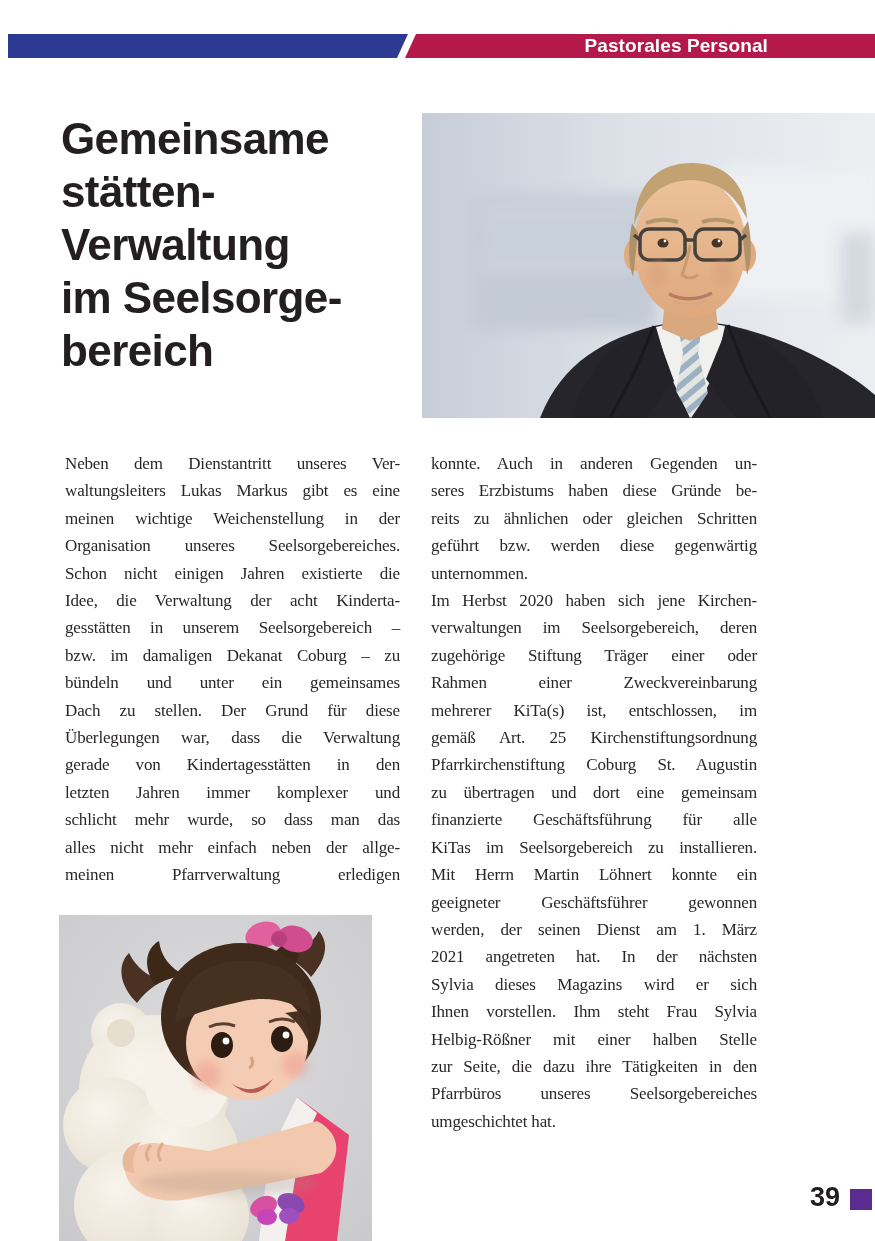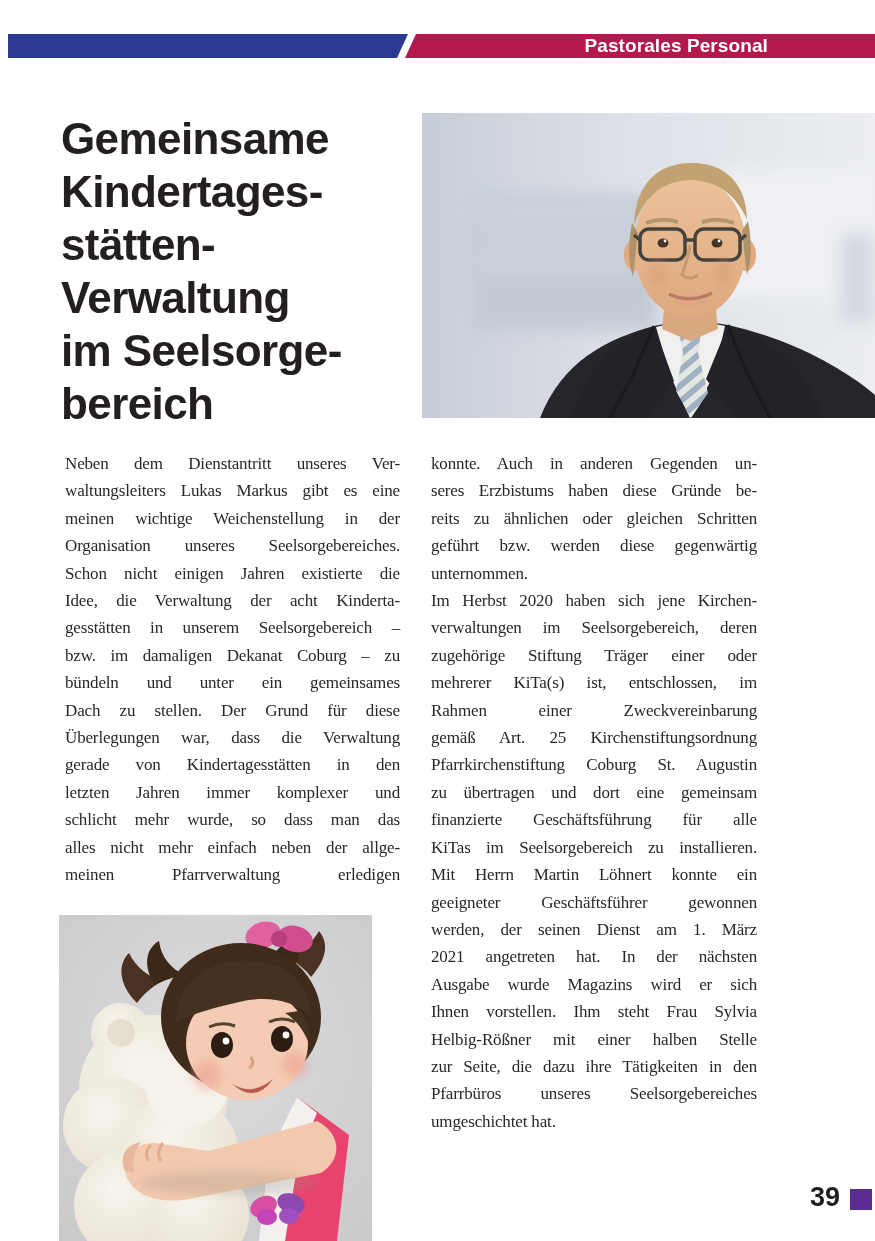--- a/index.html
+++ b/index.html
@@ -66,21 +66,20 @@
 <body>
 
 <div class="header-bar">
   <div class="header-blue"></div>
   <div class="header-red"></div>
   <div class="header-label">Pastorales Personal</div>
 </div>
 
 <h1 class="article-title" style="margin:4px;">
     <span class="title-line">Gemeinsame</span>
-    <span class="title-line">Kindertages-</span>
     <span class="title-line">stätten-</span>
     <span class="title-line">Verwaltung</span>
     <span class="title-line">im Seelsorge-</span>
     <span class="title-line">bereich</span>
   </h1>
 
 <div class="photo photo-portrait">
   <svg viewBox="0 0 453 305" preserveAspectRatio="none">
     <defs>
       <linearGradient id="pbg" x1="0" y1="0" x2="1" y2="0">
@@ -186,32 +185,32 @@
 
 <div class="col col-right">
     <div class="jline">konnte. Auch in anderen Gegenden un-</div>
     <div class="jline">seres Erzbistums haben diese Gründe be-</div>
     <div class="jline">reits zu ähnlichen oder gleichen Schritten</div>
     <div class="jline">geführt bzw. werden diese gegenwärtig</div>
     <div class="jline jline-end">unternommen.</div>
     <div class="jline">Im Herbst 2020 haben sich jene Kirchen-</div>
     <div class="jline">verwaltungen im Seelsorgebereich, deren</div>
     <div class="jline">zugehörige Stiftung Träger einer oder</div>
+    <div class="jline">Rahmen einer Zweckvereinbarung</div>
     <div class="jline">mehrerer KiTa(s) ist, entschlossen, im</div>
-    <div class="jline">Rahmen einer Zweckvereinbarung</div>
     <div class="jline">gemäß Art. 25 Kirchenstiftungsordnung</div>
     <div class="jline">Pfarrkirchenstiftung Coburg St. Augustin</div>
     <div class="jline">zu übertragen und dort eine gemeinsam</div>
     <div class="jline">finanzierte Geschäftsführung für alle</div>
     <div class="jline">KiTas im Seelsorgebereich zu installieren.</div>
     <div class="jline">Mit Herrn Martin Löhnert konnte ein</div>
     <div class="jline">geeigneter Geschäftsführer gewonnen</div>
     <div class="jline">werden, der seinen Dienst am 1. März</div>
     <div class="jline">2021 angetreten hat. In der nächsten</div>
-    <div class="jline">Ausgabe wurde Magazins wird er sich</div>
+    <div class="jline">Sylvia dieses Magazins wird er sich</div>
     <div class="jline">Ihnen vorstellen. Ihm steht Frau Sylvia</div>
     <div class="jline">Helbig-Rößner mit einer halben Stelle</div>
     <div class="jline">zur Seite, die dazu ihre Tätigkeiten in den</div>
     <div class="jline">Pfarrbüros unseres Seelsorgebereiches</div>
     <div class="jline jline-end">umgeschichtet hat.</div>
   </div>
 
 <div class="photo photo-child">
   <svg viewBox="0 0 313 326" preserveAspectRatio="none">
     <defs>

